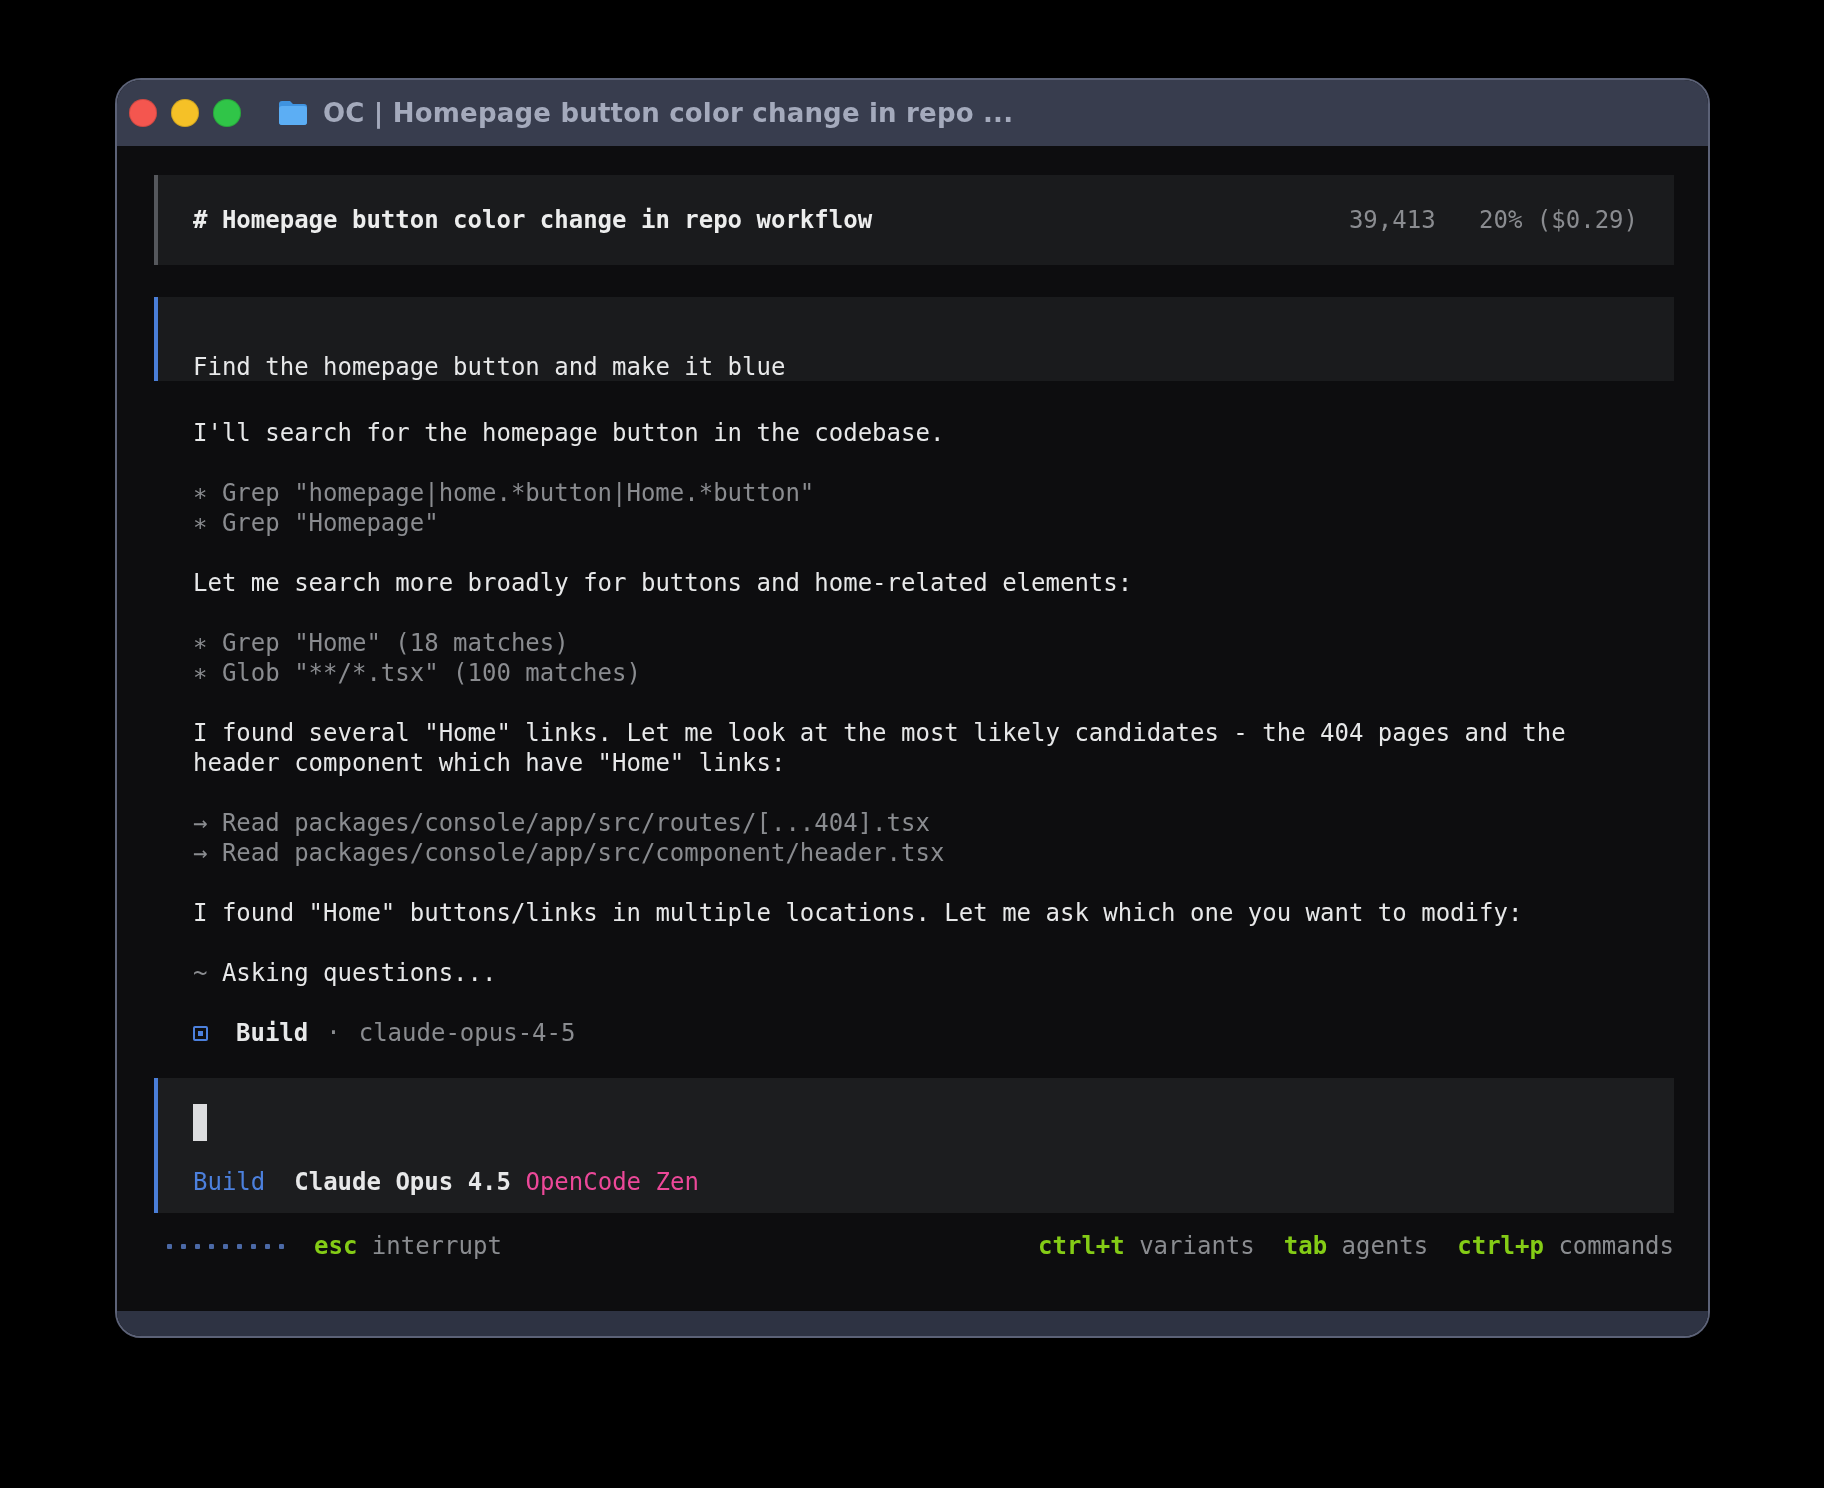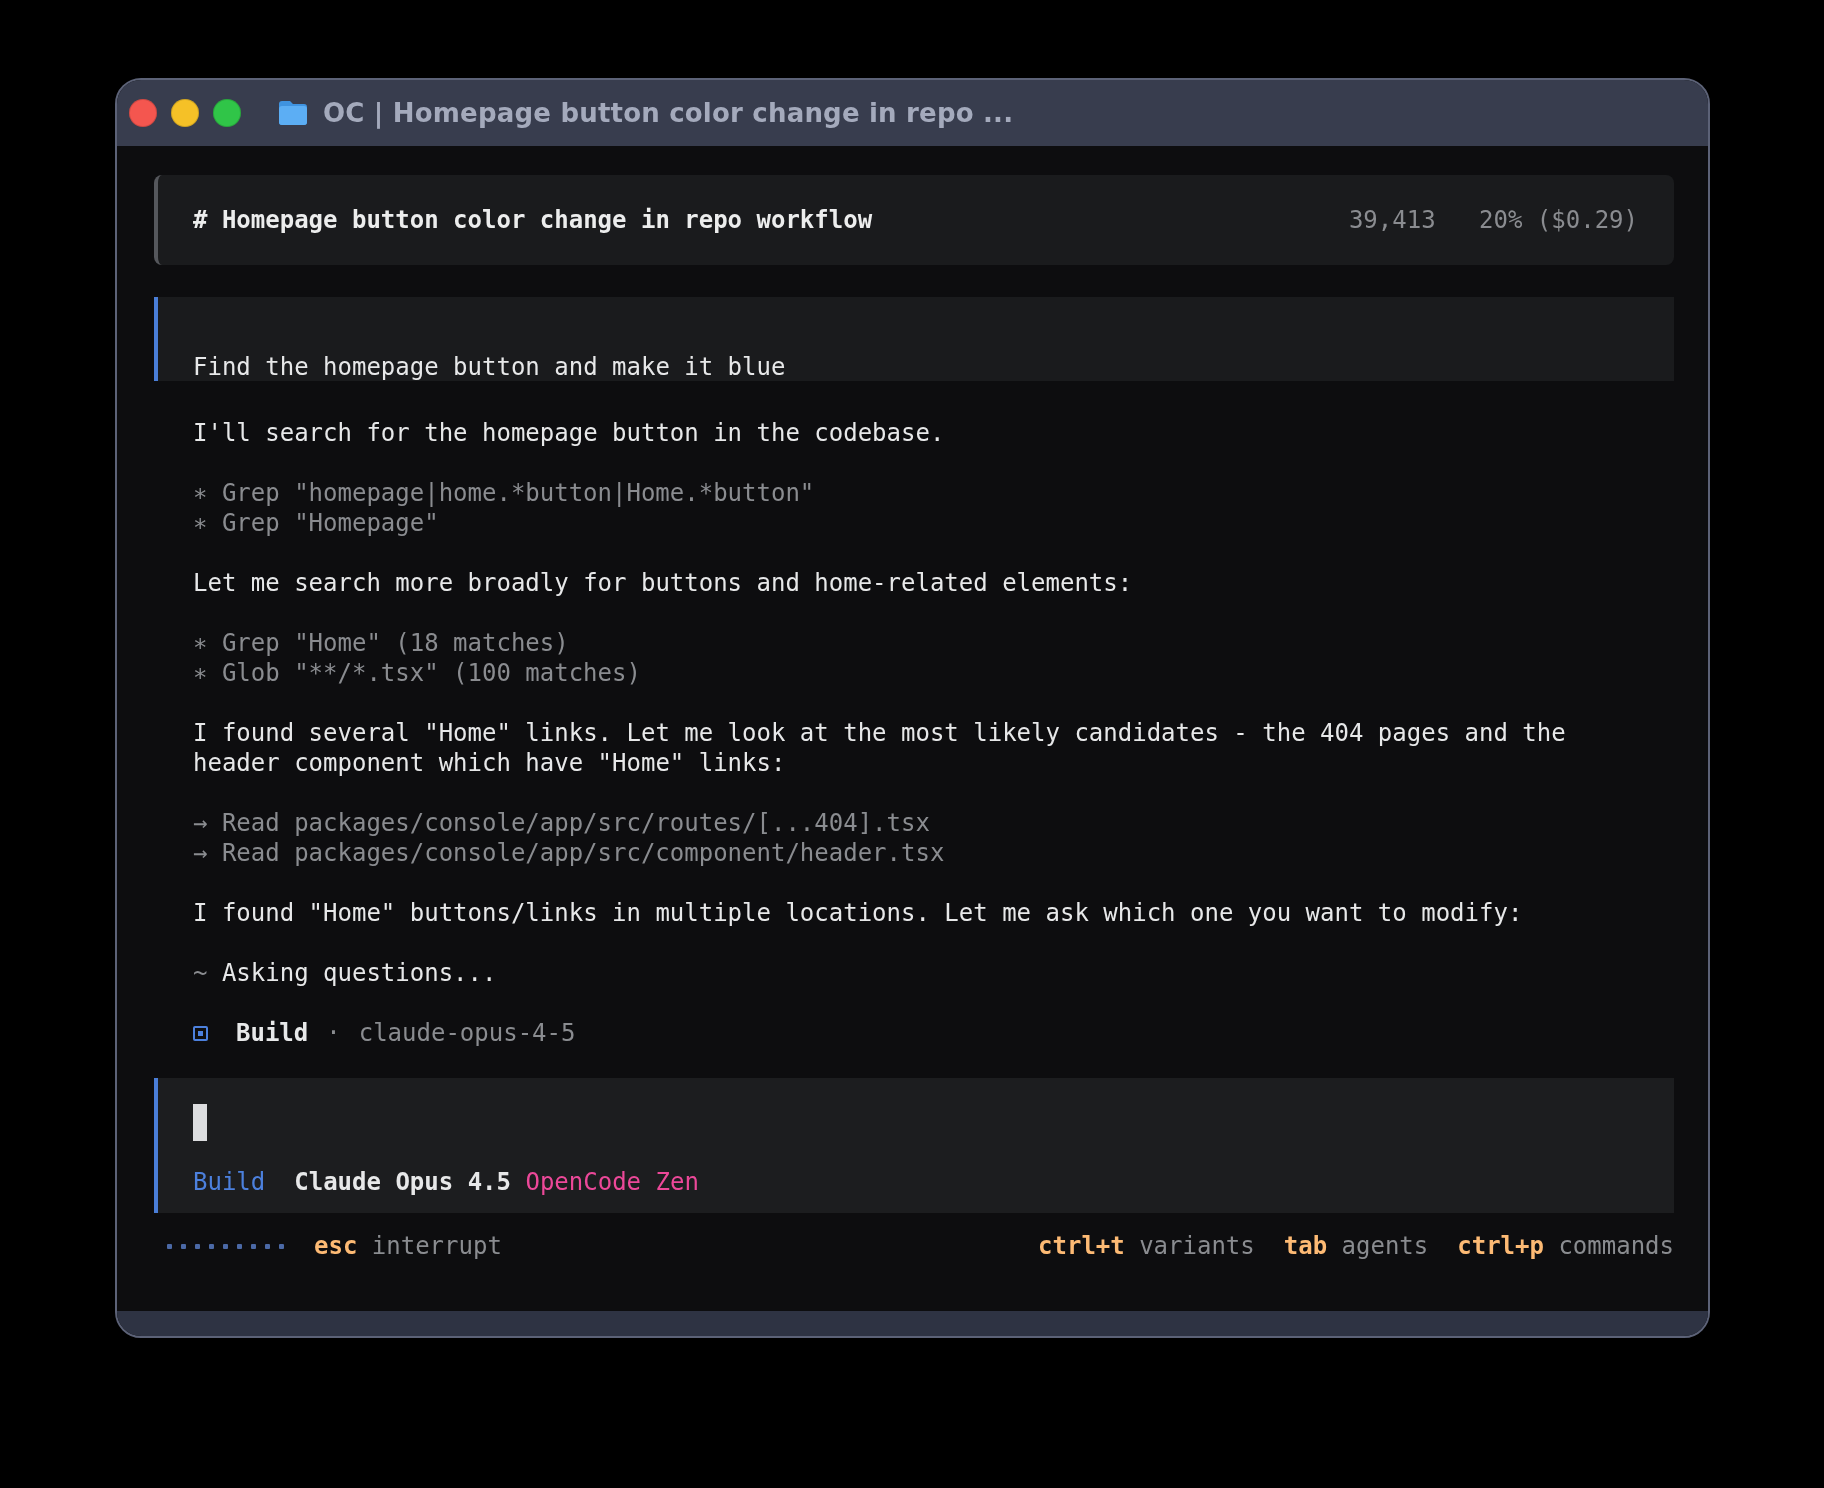--- a/index.html
+++ b/index.html
@@ -28,21 +28,20 @@
     white-space:nowrap;
   }
 
   .content { flex:1 1 auto; background:#0d0d0f; padding:29px 34px 0 37px; overflow:hidden; }
 
   .panel { background:#1a1b1d; }
   .header-panel {
     height:90px; border-left:4px solid #55575c;
     display:flex; align-items:center; padding:0 36px 0 35px;
     margin-bottom:32px;
-    border-radius:8px;
   }
   .header-title { font-weight:bold; color:#eceded; white-space:nowrap; }
   .header-stats { margin-left:auto; color:#8a8c90; white-space:nowrap; }
   .header-stats .usage { margin-left:29px; }
 
   .user-panel {
     height:84px; border-left:4px solid #4a7ed8;
     display:flex; align-items:flex-end; padding:0 35px;
   }
 
@@ -76,21 +75,21 @@
   .input-footer .model    { margin-left:29px; }
   .input-footer .provider { margin-left:1ch; }
 
   .statusbar {
     margin-top:18px; height:30px; display:flex; align-items:center;
     line-height:30px;
   }
   .sb-left { display:flex; align-items:center; }
   .dots { display:inline-flex; gap:9px; margin-left:13px; margin-right:30px; align-items:center; }
   .dots i { width:5px; height:5px; background:#4b69a6; display:inline-block; border-radius:1px; }
-  .key { font-weight:bold; color:#fdba74; }
+  .key { font-weight:bold; color:#84cc16; }
   .lbl { color:#8a8c90; margin-left:1ch; }
   .sb-right { margin-left:auto; display:flex; }
   .hint { margin-left:29px; white-space:nowrap; }
   .hint:first-child { margin-left:0; }
 
   .bottombar { height:25px; flex:0 0 25px; background:#2e3343; }
 </style>
 </head>
 <body>
 

